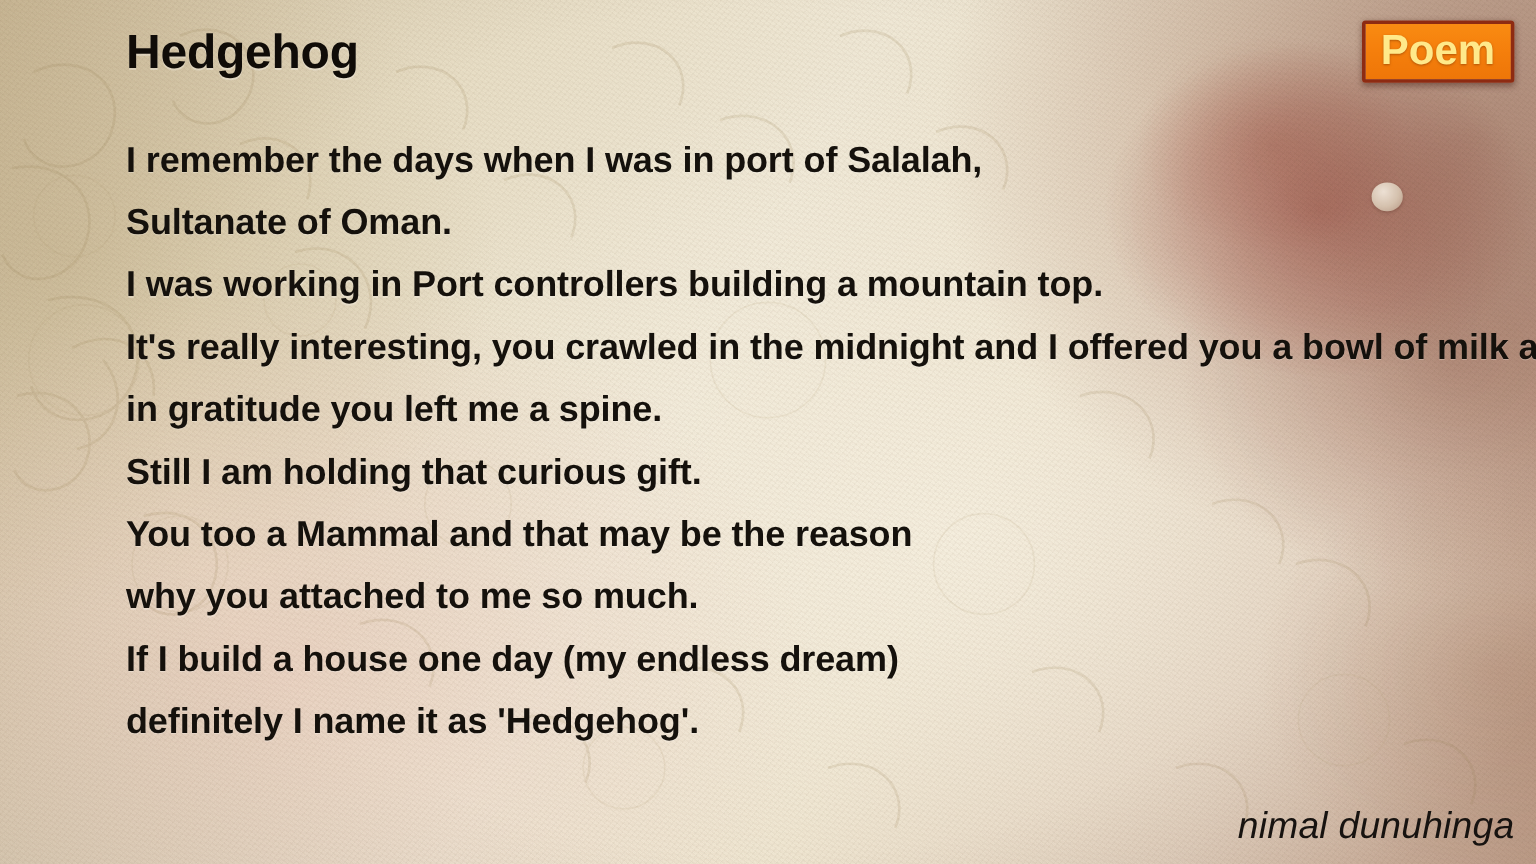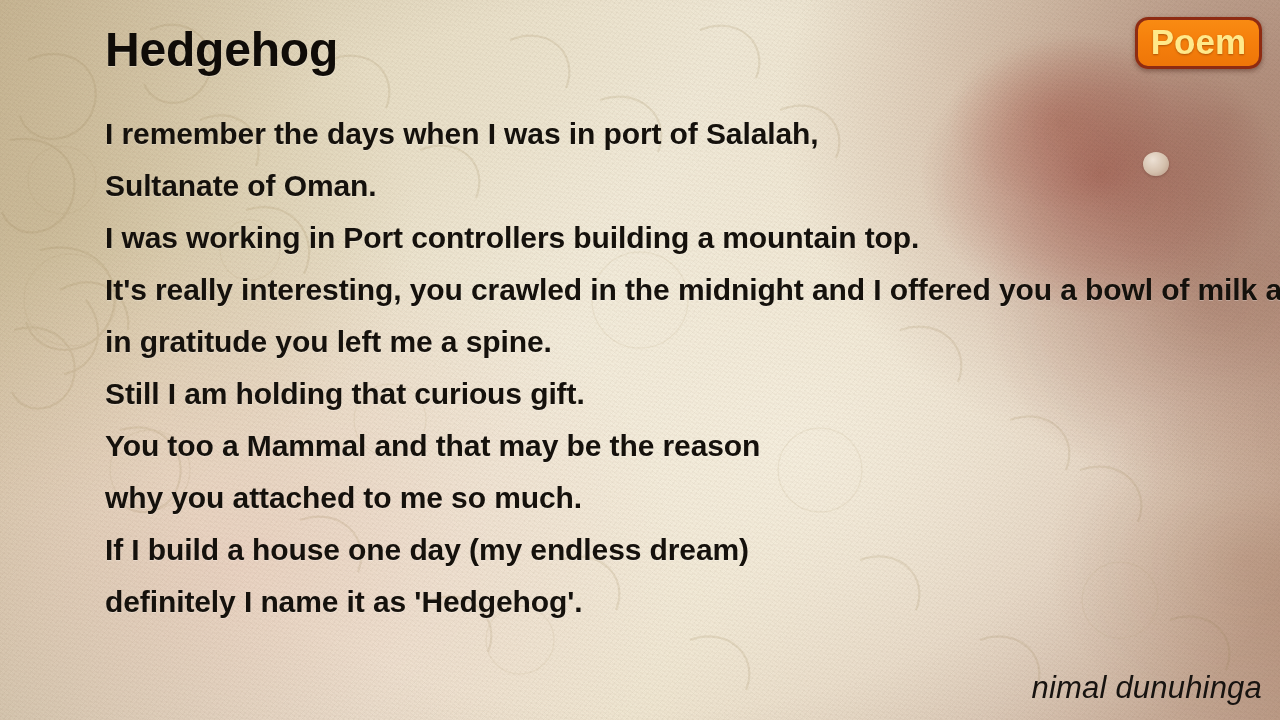--- a/index.html
+++ b/index.html
@@ -78,21 +78,21 @@
     position: relative;
     z-index: 5;
     width: 100%;
     height: 100%;
   }
 
   #poem-title {
     position: absolute;
     left: 105px;
     top: 22px;
-    font-size: 48px;
+    font-size: 40px;
     font-weight: bold;
     color: #100c08;
     letter-spacing: -0.2px;
     white-space: nowrap;
     text-shadow: 0 1px 0 rgba(255,255,255,0.30);
   }
 
   #poem-body {
     position: absolute;
     left: 105px;
@@ -126,21 +126,21 @@
   #site-logo {
     position: absolute;
     right: 18px;
     top: 17px;
     display: flex;
     align-items: center;
     justify-content: center;
     padding: 4px 13px 7px 13px;
     background: linear-gradient(180deg, #f98b12 0%, #f57f0c 48%, #ee7608 100%);
     border: 3px solid #8e2b12;
-    border-radius: 13px;
+    border-radius: 3px;
     box-shadow: 0 2px 5px rgba(60,20,10,.45);
     font-size: 35px;
     font-weight: bold;
     line-height: 1;
     white-space: nowrap;
   }
   #site-logo .logo-poem {
     color: #ffe98a;
     text-shadow: 0 1px 2px rgba(120,50,0,.55);
   }

